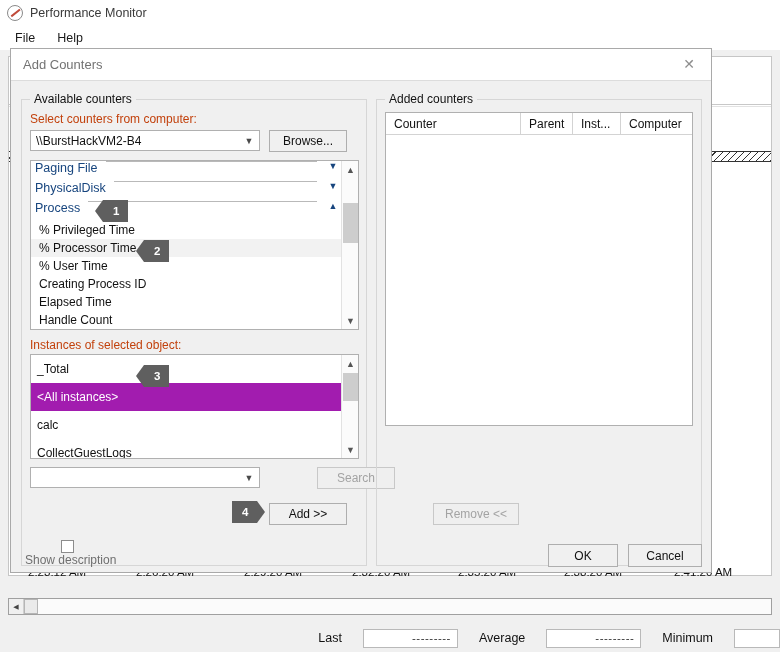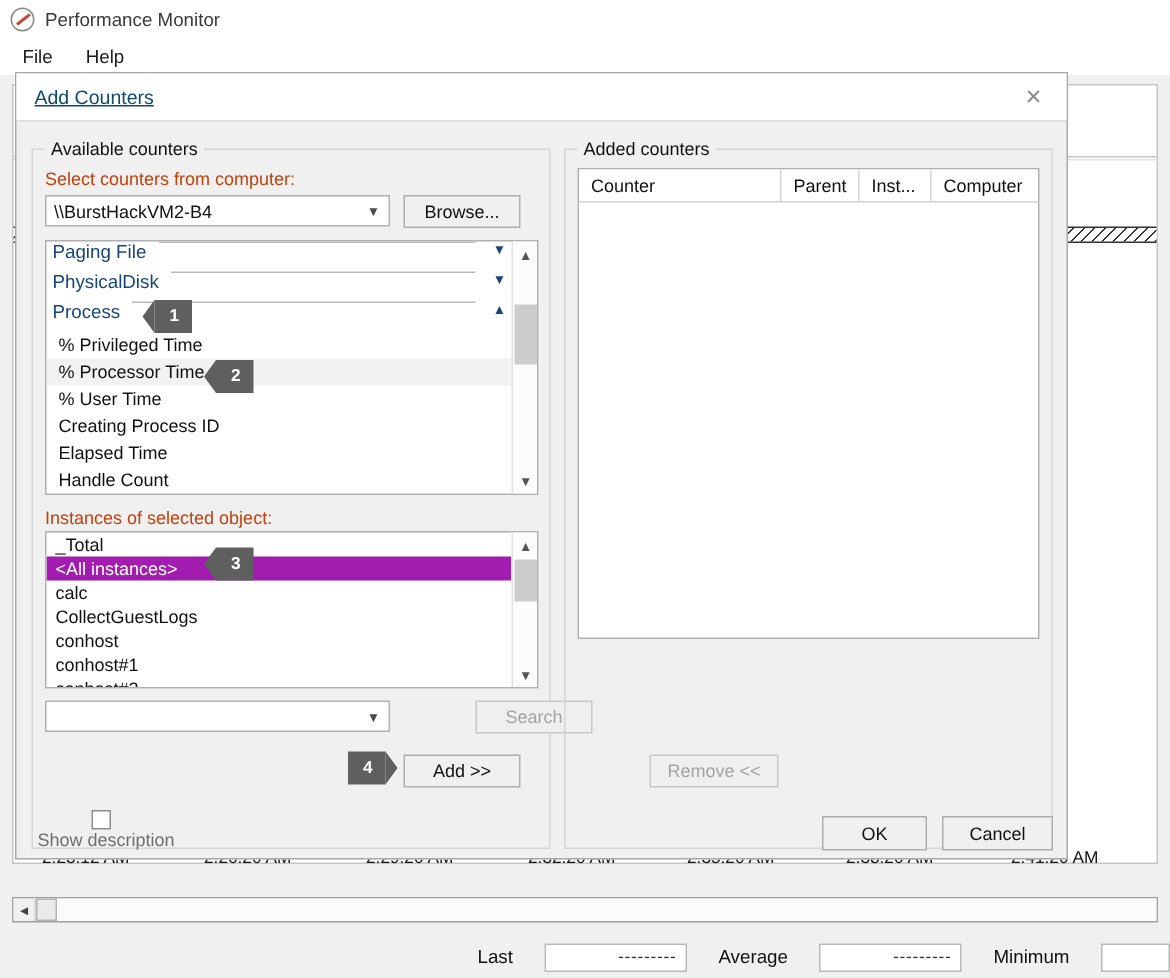--- a/index.html
+++ b/index.html
@@ -103,21 +103,21 @@
   .dialog {
     position: absolute; left: 10px; top: 48px; width: 702px; height: 525px;
     background: #f0f0f0; border: 1px solid #a9a9a9;
     box-shadow: 0 0 0 0 rgba(0,0,0,0);
   }
   .dlg-titlebar {
     position: absolute; left: 0; top: 0; width: 100%; height: 31px;
     background: #ffffff; display: flex; align-items: center;
   }
   .dlg-title {
-    margin-left: 12px; font-size: 13px; color: #0c4a6e; text-decoration: underline;
+    margin-left: 12px; font-size: 13px; color: #737373;
   }
   .dlg-close {
     position: absolute; right: 0; top: 0; width: 44px; height: 30px;
     display: flex; align-items: center; justify-content: center;
     font-size: 14px; color: #8d8d8d; cursor: default;
   }
   .dlg-sep {
     position: absolute; left: 0; top: 31px; width: 100%; height: 1px; background: #dcdcdc;
   }
 
@@ -179,21 +179,21 @@
   .sb-btn {
     position: absolute; left: 0; width: 17px; height: 17px;
     display: flex; align-items: center; justify-content: center;
     font-size: 9px; color: #555; background: #fbfbfb;
   }
   .sb-btn.up { top: 0; }
   .sb-btn.down { bottom: 0; }
   .sb-thumb { position: absolute; left: 1px; width: 15px; background: #cdcdcd; }
 
   .inst-item {
-    height: 16px; display: flex; align-items: center; padding-left: 6px;
+    height: 28px; display: flex; align-items: center; padding-left: 6px;
     font-size: 12px; color: #111; white-space: nowrap; text-align: right;
   }
   .inst-item.sel { background: #a21caf; color: #ffffff; }
 
   
   .table-head {
     display: flex; height: 22px; border-bottom: 1px solid #d3d3d3;
     background: #ffffff;
   }
   .th {

